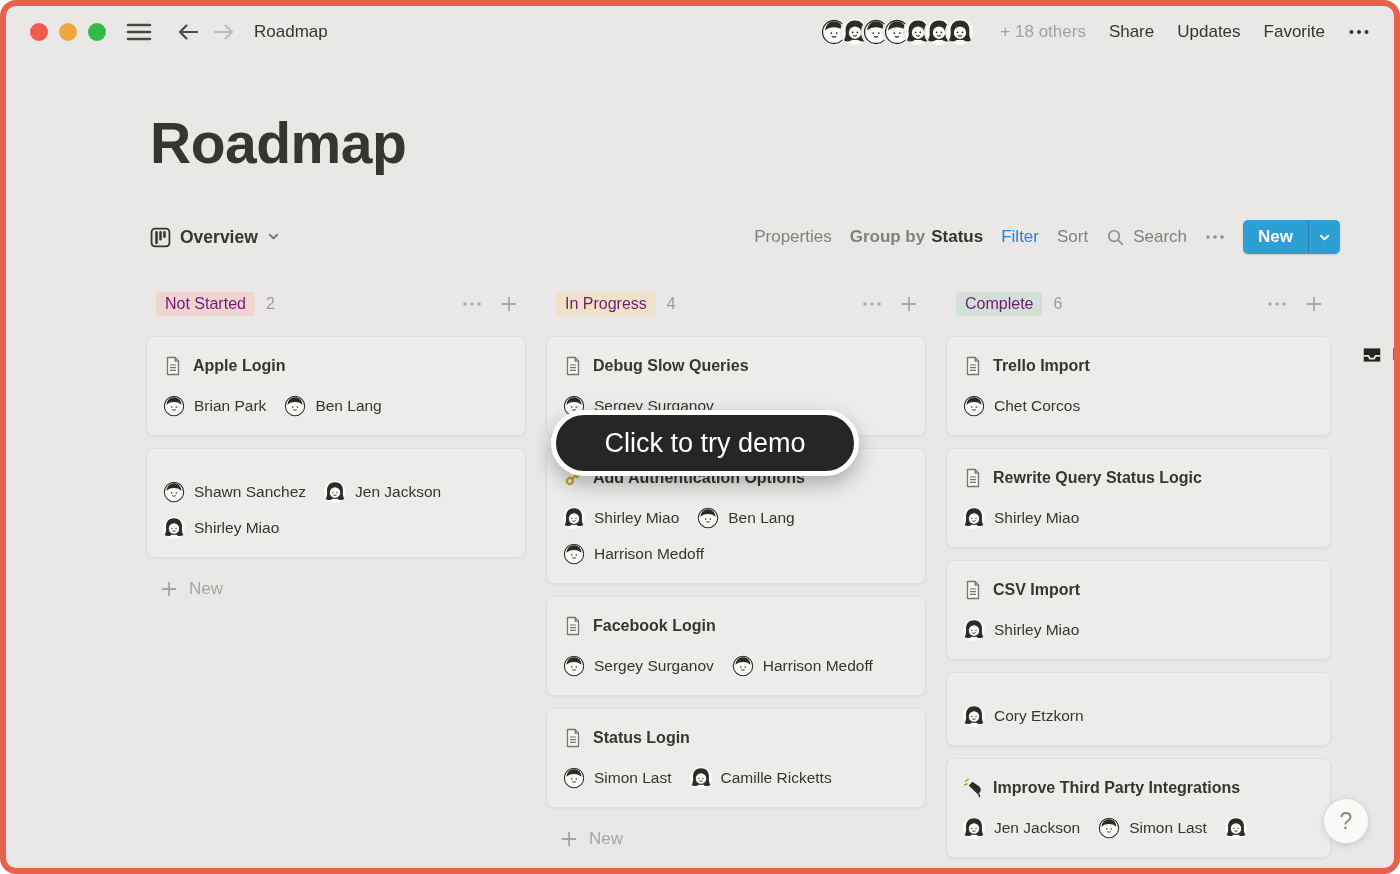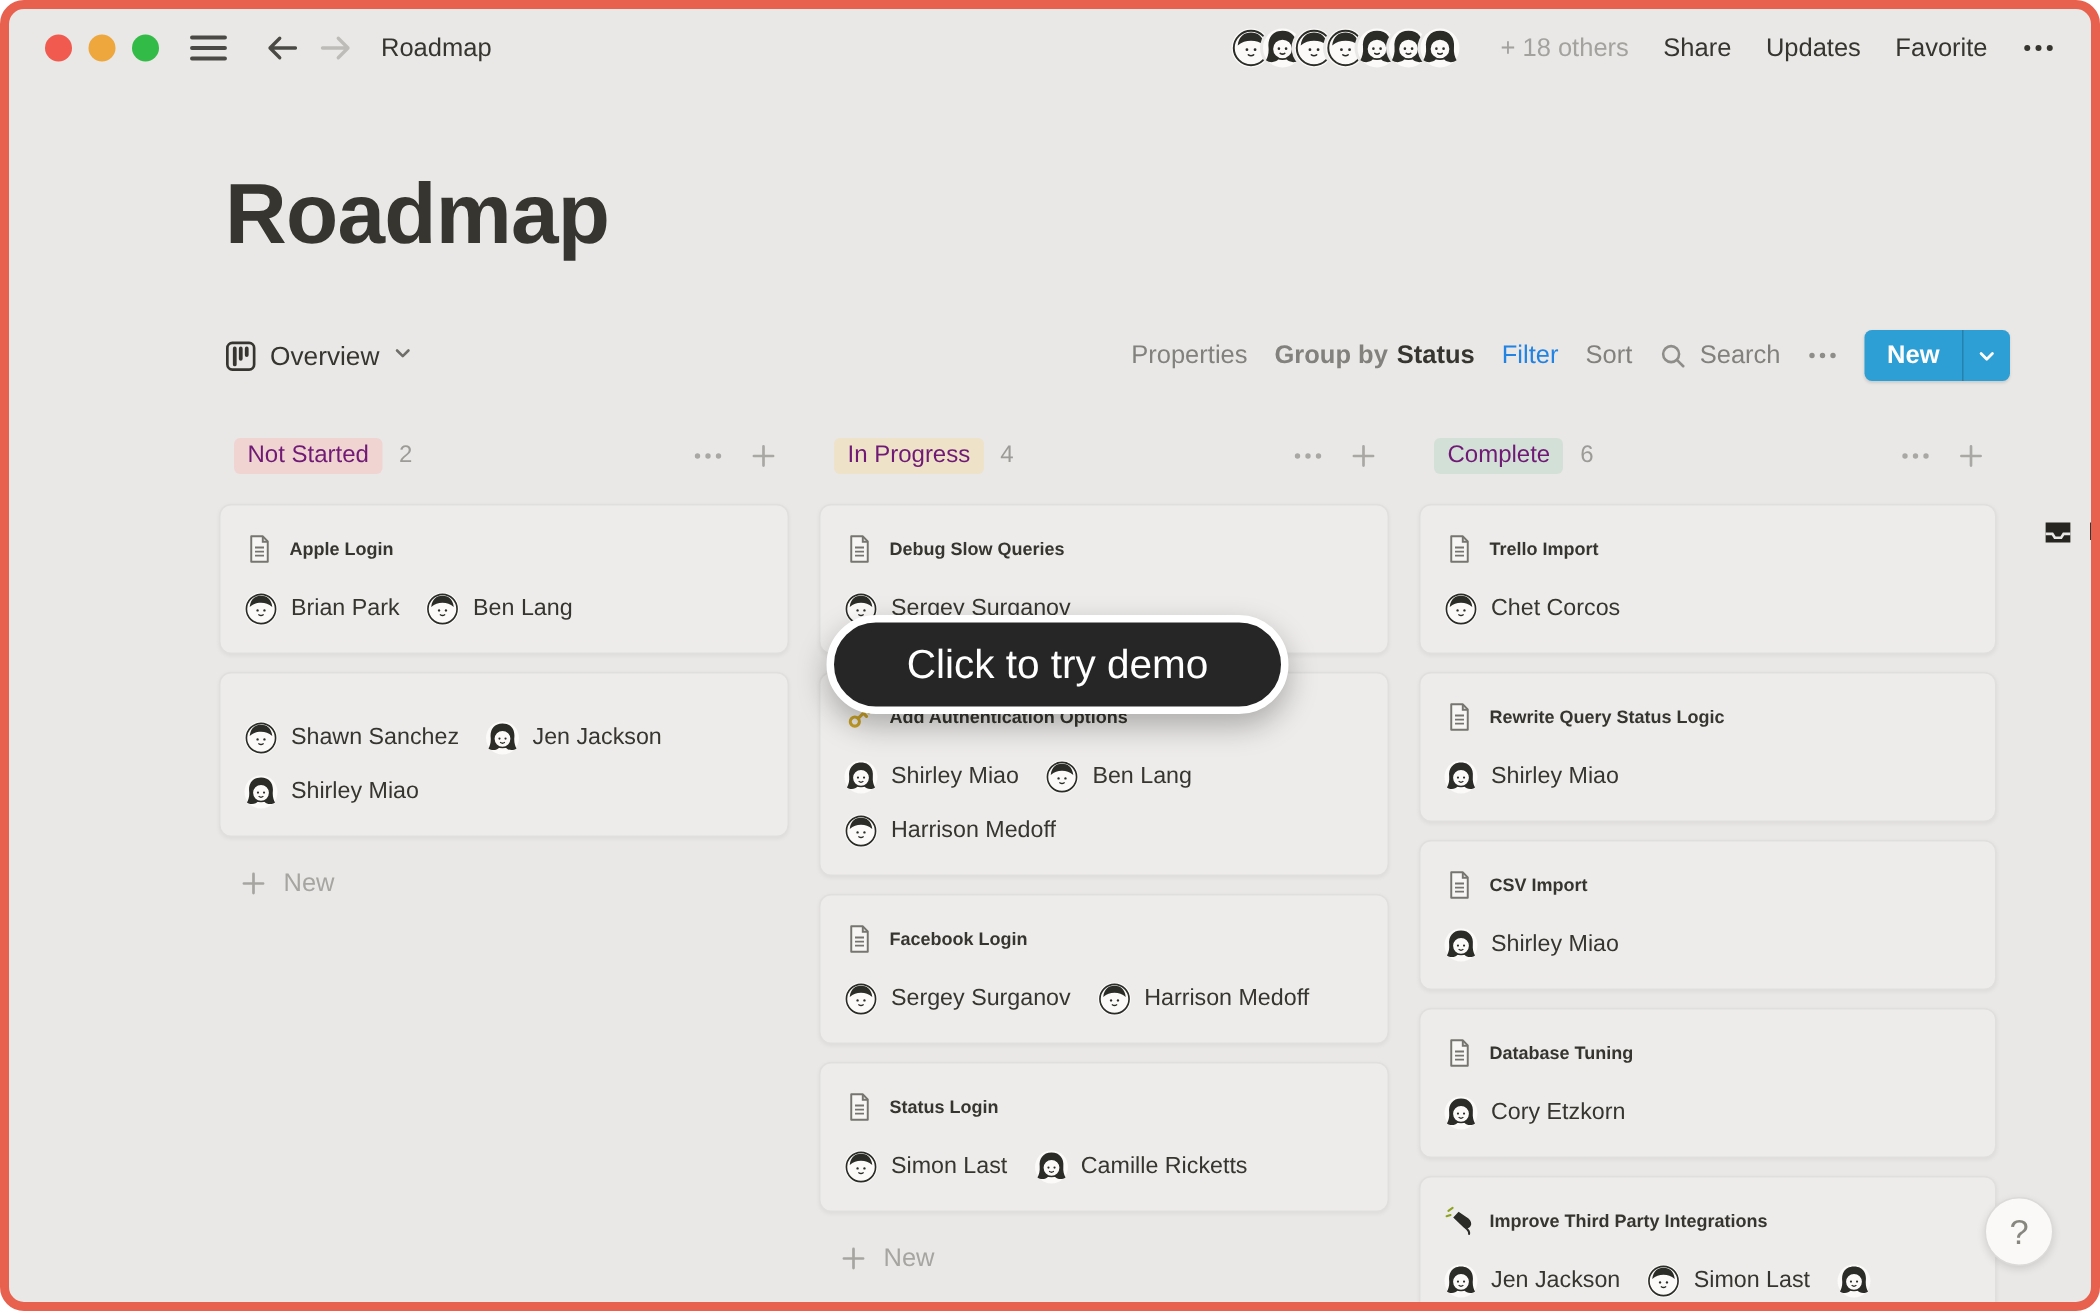--- a/index.html
+++ b/index.html
@@ -28,21 +28,21 @@
   .avatar{ display:inline-flex; border-radius:50%; background:#FBFAF8;
     box-shadow:0 0 0 2px var(--page-bg,#E9E8E6); }
   .avatar svg{ display:block; }
   
   .page-title{ position:absolute; left:144px; top:104px; font-size:57px;
     font-weight:700; letter-spacing:-0.5px; color:#373530; }
   
   .toolbar{ position:absolute; left:144px; right:54px; top:210px; height:42px;
     display:flex; align-items:center; }
   .view-switcher{ display:flex; align-items:center; gap:9px; cursor:pointer; }
-  .view-label{ font-size:17.5px; font-weight:400; color:#37352F; }
+  .view-label{ font-size:17.5px; font-weight:700; color:#37352F; }
   .view-switcher .chev{ color:#6F6E6A; margin-top:2px; }
   .toolbar-right{ margin-left:auto; display:flex; align-items:center; gap:18px; }
   .tb-muted{ font-size:17px; color:#82817E; cursor:pointer; }
   .groupby{ display:flex; gap:6px; align-items:flex-end; cursor:pointer;font-weight:bold; }
   .groupby .val{ color:#37352F; font-size:17px; }
   .tb-filter{ font-size:17px; color:var(--accent-blue,#2383E2); cursor:pointer; }
   .tb-search{ display:flex; align-items:center; gap:8px; cursor:pointer; }
   .toolbar .more-dots{ color:#8E8D8A; }
   .new-btn{ display:flex; align-items:stretch; height:34px; border-radius:5px;
     overflow:hidden; background:var(--new-button-bg,#2D9FD4); cursor:pointer;
@@ -62,21 +62,21 @@
   .status-badge{ font-size:16px; padding:3px 9px; border-radius:4px; color:#701a75; }
   .col-count{ font-size:16px; color:#9C9B98; margin-left:11px; }
   .col-spacer{ flex:1; }
   .col-icon{ color:#A9A8A5; display:flex; align-items:center; cursor:pointer; padding:2px; }
   .col-icon + .col-icon{ margin-left:14px; margin-right:6px; }
   .cards{ display:flex; flex-direction:column; gap:12px; }
   .card{ background:var(--card-bg,#EDECEA); border:1px solid var(--card-border,#E0DFDD);
     border-radius:8px; padding:16px 16px 16px; box-shadow:0 1px 3px rgba(15,15,15,.05);
     cursor:pointer; }
   .card-title-row{ display:flex; align-items:center; gap:10px; height:26px; }
-  .card-title{ font-size:12px; font-weight:600; color:#37352F; line-height:26px;
+  .card-title{ font-size:16px; font-weight:600; color:#37352F; line-height:26px;
     white-space:nowrap; }
   .card-icon{ display:flex; align-items:center; flex:none; }
   .assignees{ display:flex; flex-wrap:wrap; column-gap:18px; row-gap:10px; margin-top:14px; }
   .assignee{ display:flex; align-items:center; gap:9px; height:26px; }
   .assignee .name{ font-size:15.5px; color:#37352F; white-space:nowrap; }
   .assignee .avatar{ box-shadow:none; }
   .new-row{ display:flex; align-items:center; gap:9px; margin-top:20px; padding-left:12px;
     color:#A6A5A2; font-size:17px; cursor:pointer; }
   .hidden-col .col-header{ color:#A7A6A3; }
   .hidden-label{ font-size:16px; color:#A7A6A3;margin-left:32px; }
@@ -638,30 +638,20 @@
                     <circle cx="9.8" cy="12.4" r=".8" fill="#2B2B28"></circle>
                     <circle cx="14.2" cy="12.4" r=".8" fill="#2B2B28"></circle>
                     <path d="M10.6 15.3q1.4 1 2.8 0" fill="none" stroke="#2B2B28" stroke-width="1" stroke-linecap="round"></path>
                   </svg>
                 </span>
                 <span class="name">Shirley Miao</span>
               </span>
             </div>
           </div>
           <div class="card">
-            <div class="card-title-row">
-              <span class="card-icon">
-                <svg width="20" height="20" viewBox="0 0 20 20">
-                  <path d="M4.5 1.5h7.6l3.4 3.4v13.6H4.5z" fill="#F7F6F4" stroke="#76756F" stroke-width="1.3" stroke-linejoin="round"></path>
-                  <path d="M12.2 1.7v3.4h3.4" fill="none" stroke="#76756F" stroke-width="1.3"></path>
-                  <path d="M7 9h6M7 11.7h6M7 14.4h6" stroke="#76756F" stroke-width="1.2"></path>
-                </svg>
-              </span>
-              <span class="card-title">Database Tuning</span>
-            </div>
             <div class="assignees">
               <span class="assignee">
                 <span class="avatar">
                   <svg width="22" height="22" viewBox="0 0 24 24">
                     <path d="M12 1.4c-6.2 0-9.2 4.6-8.6 10.2.3 3.4-.5 6-1.6 8 2.6 1.9 6.2 1.2 7.7-.6h5c1.5 1.8 5.1 2.5 7.7.6-1.1-2-1.9-4.6-1.6-8C21.2 6 18.2 1.4 12 1.4z" fill="#2B2B28"></path>
                     <circle cx="12" cy="12.6" r="6.3" fill="#FBFAF8" stroke="#2B2B28" stroke-width="1.1"></circle>
                     <circle cx="9.8" cy="12.4" r=".8" fill="#2B2B28"></circle>
                     <circle cx="14.2" cy="12.4" r=".8" fill="#2B2B28"></circle>
                     <path d="M10.6 15.3q1.4 1 2.8 0" fill="none" stroke="#2B2B28" stroke-width="1" stroke-linecap="round"></path>
                   </svg>

